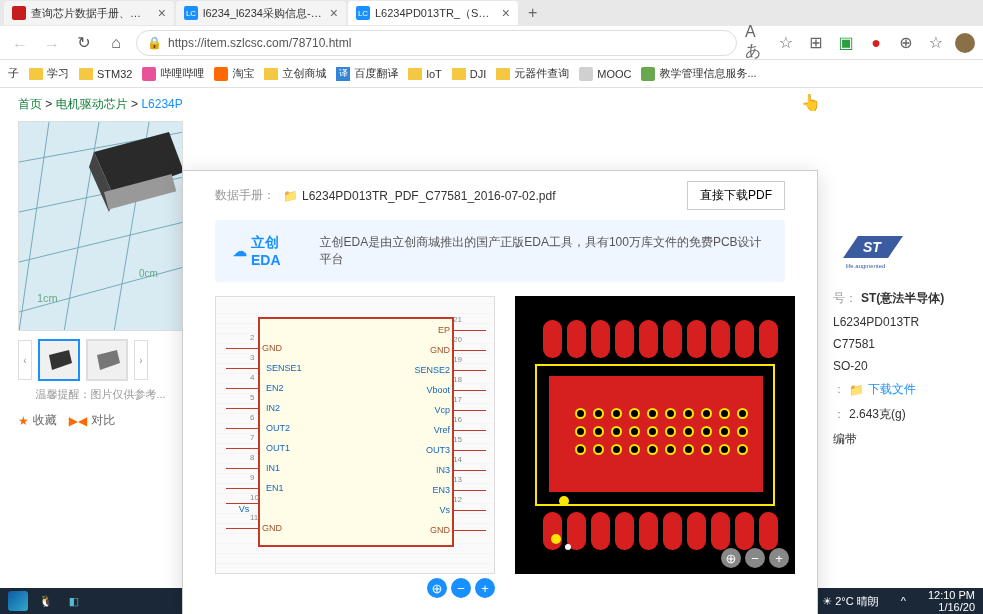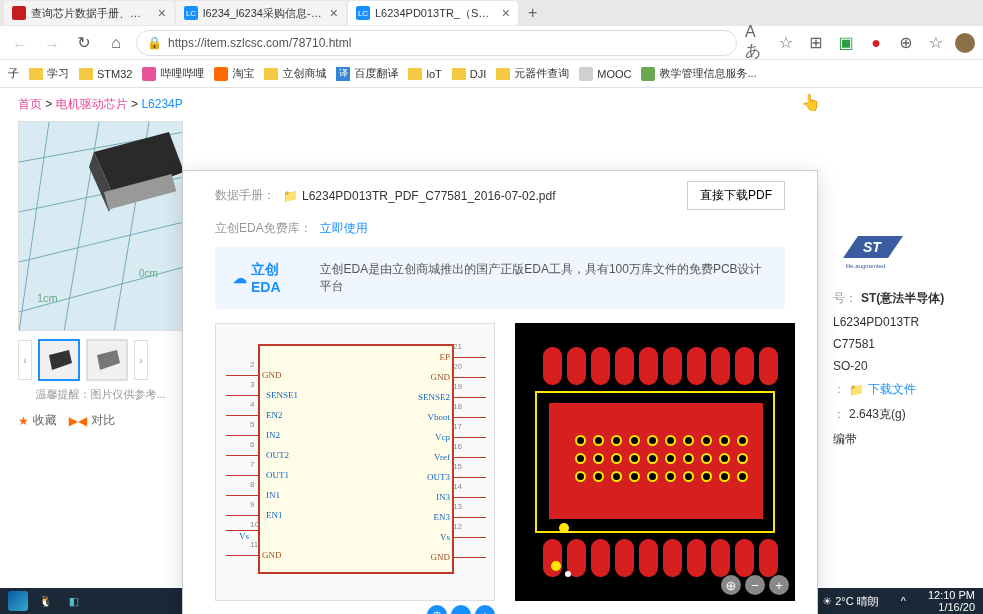--- a/index.html
+++ b/index.html
@@ -21,21 +21,21 @@
 .lock-icon { margin-right: 6px; color: #888; }
 .addr-icon { width: 22px; height: 22px; display: flex; align-items: center; justify-content: center; color: #666; cursor: pointer; }
 
 .bookmarks { height: 28px; background: #fff; display: flex; align-items: center; padding: 0 8px; gap: 10px; font-size: 11px; border-bottom: 1px solid #e0e0e0; overflow: hidden; }
 .bk-item { display: flex; align-items: center; gap: 4px; color: #333; cursor: pointer; white-space: nowrap; }
 .bk-folder { width: 14px; height: 12px; background: #f5c842; border-radius: 1px; }
 
 
 .page { position: relative; height: calc(100% - 88px - 26px); }
 .breadcrumb { padding: 8px 18px; font-size: 12px; color: #333; }
-.breadcrumb a { color: #ec4899; text-decoration: none; }
+.breadcrumb a { color: #15803d; text-decoration: none; }
 
 .product-area { display: flex; padding: 0 18px; gap: 16px; }
 .left-col { width: 165px; }
 .prod-img { width: 165px; height: 210px; background: linear-gradient(135deg, #d4e8f0 0%, #b8d4e0 100%); border: 1px solid #ddd; position: relative; overflow: hidden; }
 .thumbs { display: flex; gap: 6px; margin-top: 8px; align-items: center; }
 .thumb-nav { width: 14px; height: 40px; border: 1px solid #ddd; display: flex; align-items: center; justify-content: center; cursor: pointer; color: #999; font-size: 10px; }
 .thumb { width: 42px; height: 42px; border: 2px solid #ddd; cursor: pointer; background: #f0f0f0; display: flex; align-items: center; justify-content: center; }
 .thumb.active { border-color: #1890ff; }
 .img-hint { font-size: 11px; color: #999; margin-top: 6px; text-align: center; }
 .actions { margin-top: 10px; display: flex; gap: 12px; font-size: 12px; }
@@ -53,21 +53,21 @@
 .eda-logo { color: #1890ff; font-weight: bold; font-size: 14px; display: flex; align-items: center; gap: 4px; }
 
 .views { display: flex; gap: 20px; }
 .schematic { width: 280px; height: 278px; border: 1px solid #ddd; background: repeating-linear-gradient(0deg, #fafafa, #fafafa 9px, #f0f0f0 10px), repeating-linear-gradient(90deg, #fafafa, #fafafa 9px, #f0f0f0 10px); position: relative; }
 .chip-body { position: absolute; left: 42px; top: 20px; width: 196px; height: 230px; border: 2px solid #c0392b; background: #fffde7; }
 .pin-row { position: absolute; display: flex; align-items: center; font-size: 9px; font-family: monospace; }
 .pin-row.left { left: -34px; }
 .pin-row.right { right: -34px; }
 .pin-line { width: 32px; height: 1px; background: #c0392b; }
 .pin-num { position: absolute; font-size: 8px; color: #888; }
-.pin-label { padding: 0 4px; font-family: Liberation Serif, serif; }
+.pin-label { padding: 0 4px; }
 .pin-label.blue { color: #1565c0; padding-left: 8px; }
 .pin-label.brown { color: #a0522d; }
 
 .pcb { width: 280px; height: 278px; background: #000; position: relative; overflow: hidden; }
 .pcb-body { position: absolute; left: 20px; top: 68px; width: 240px; height: 142px; border: 2px solid #ffe600; }
 .pad-row { position: absolute; display: flex; gap: 5px; }
 .pad { width: 19px; height: 38px; background: #d62020; border-radius: 9px; }
 .pad-large { position: absolute; left: 34px; top: 80px; width: 214px; height: 116px; background: #d62020; }
 .via-grid { position: absolute; left: 60px; top: 112px; display: grid; grid-template-columns: repeat(10, 14px); grid-template-rows: repeat(3, 14px); gap: 4px 4px; }
 .via { width: 11px; height: 11px; border: 2px solid #ffe600; border-radius: 50%; background: #000; }
@@ -259,24 +259,20 @@
 
   <div class="modal">
     <div class="modal-body">
       <div class="info-row">
         <div style="display:flex;align-items:center">
           <span class="info-label">数据手册：</span>
           <span class="pdf-link">📁 <span>L6234PD013TR_PDF_C77581_2016-07-02.pdf</span></span>
         </div>
         <button class="dl-btn">直接下载PDF</button>
       </div>
-      <div class="info-row" style="justify-content:flex-start">
-        <span class="info-label">立创EDA免费库：</span>
-        <span class="use-link">立即使用</span>
-      </div>
       <div class="eda-banner">
         <div class="eda-logo">☁ <span>立创EDA</span></div>
         <span>立创EDA是由立创商城推出的国产正版EDA工具，具有100万库文件的免费PCB设计平台</span>
       </div>
 
       <div class="views">
 
         <div>
           <div class="schematic">
             <div class="chip-body" id="chip">

